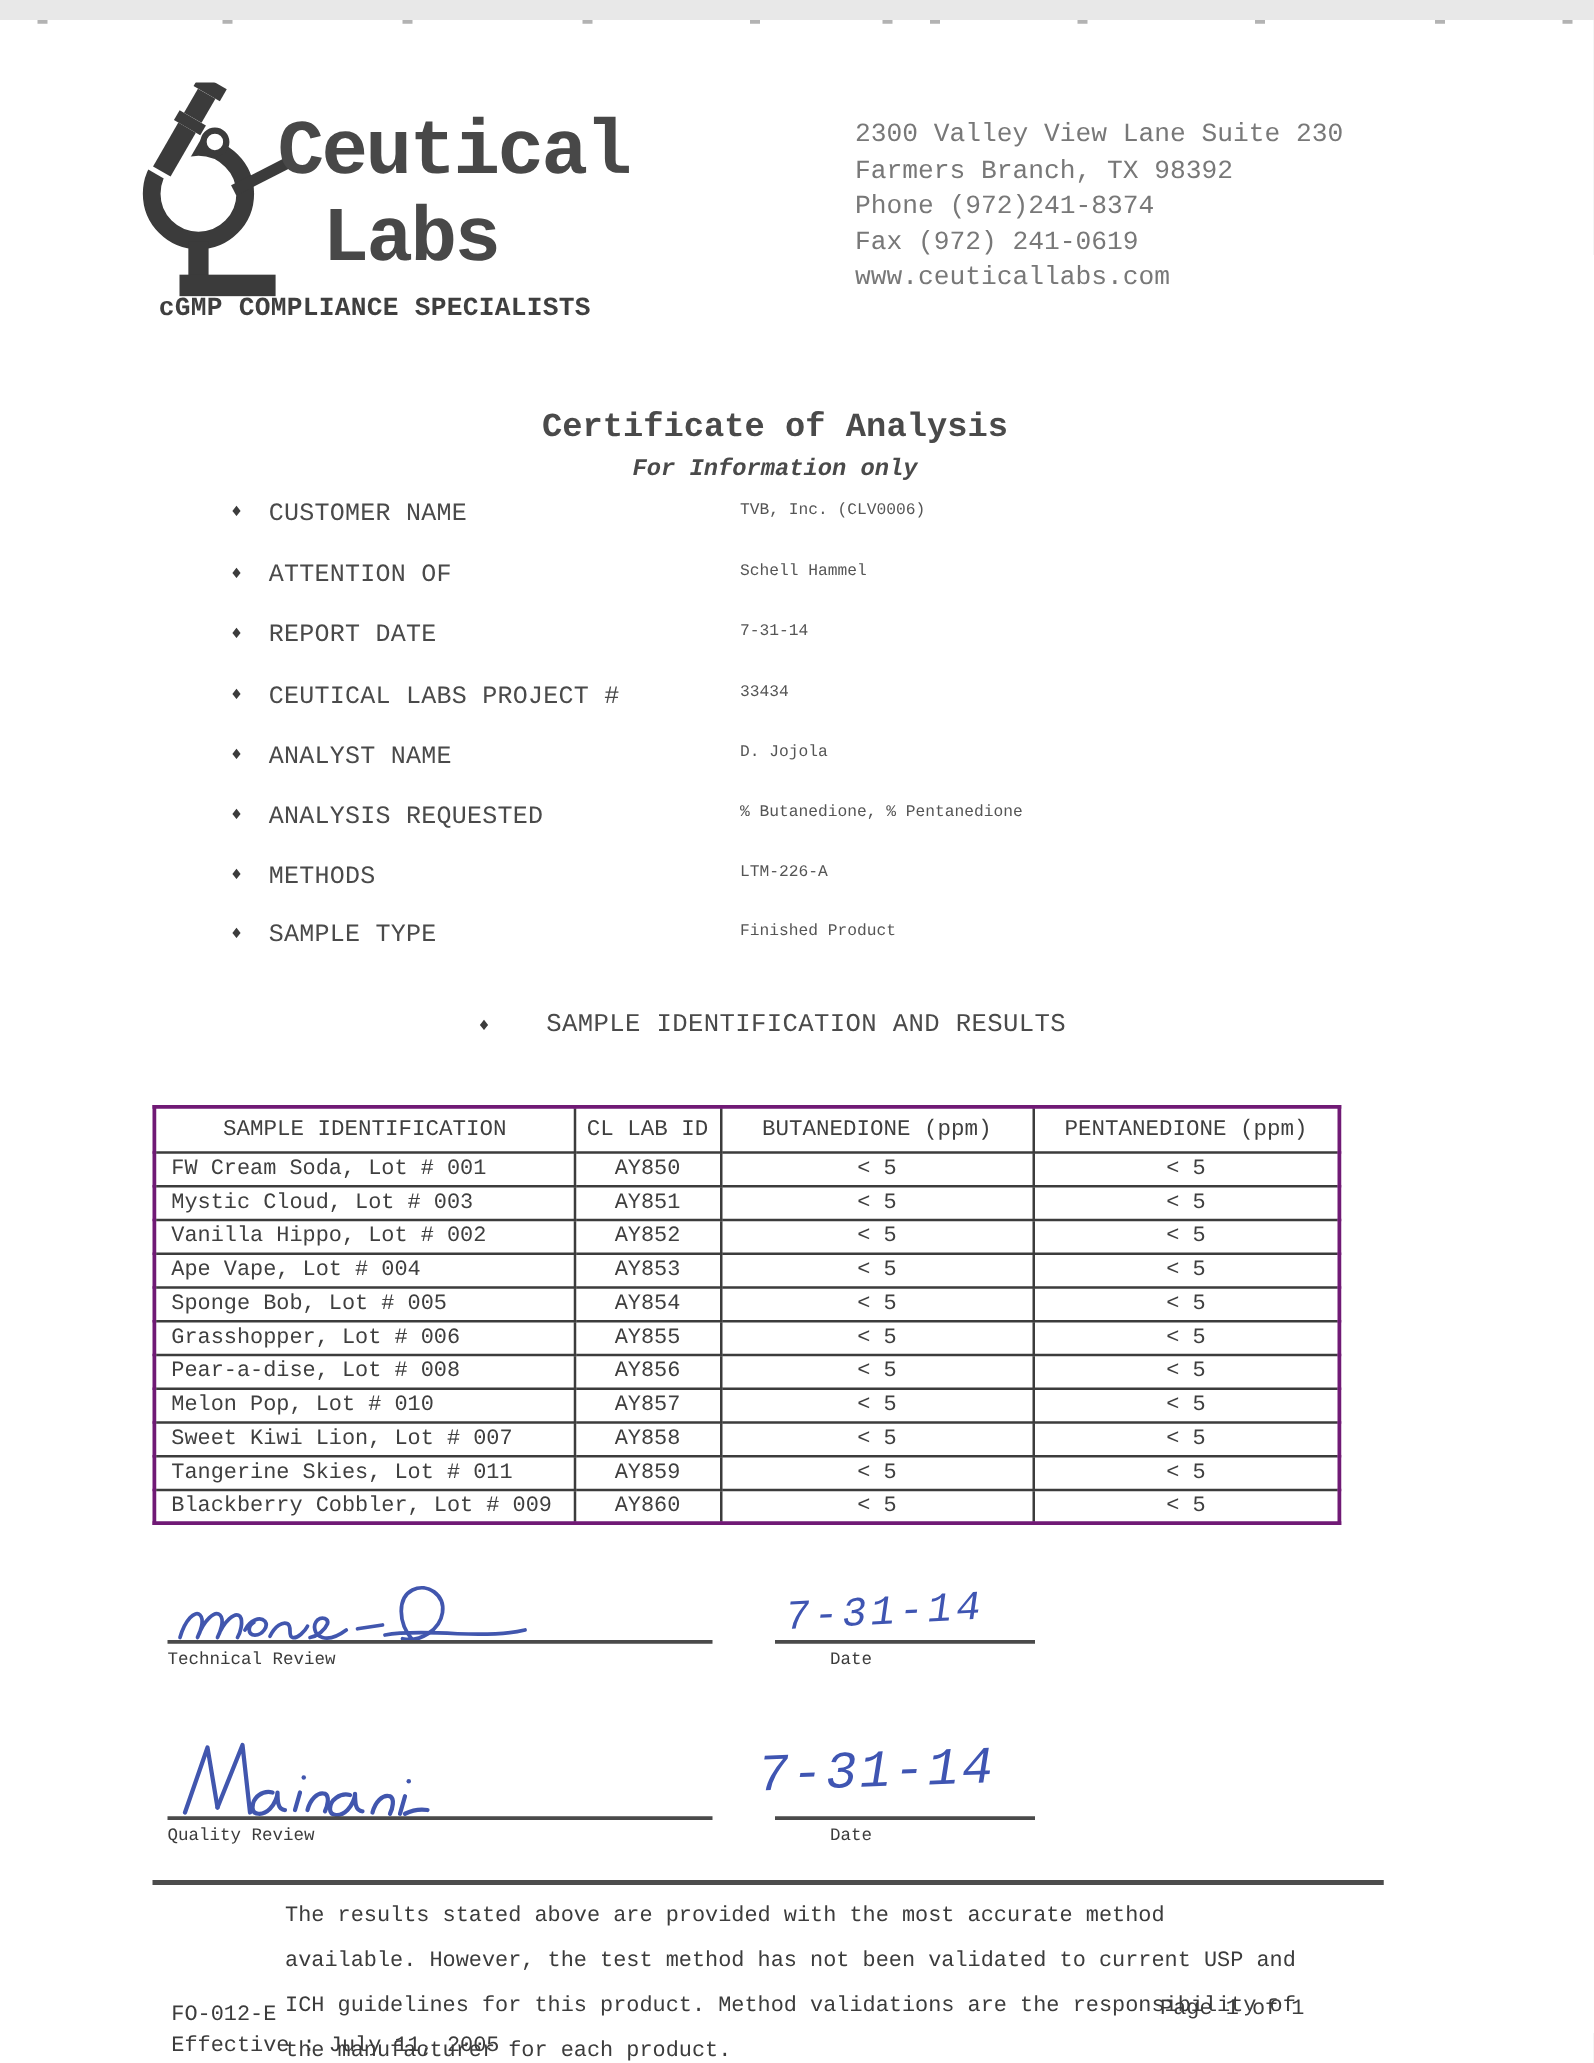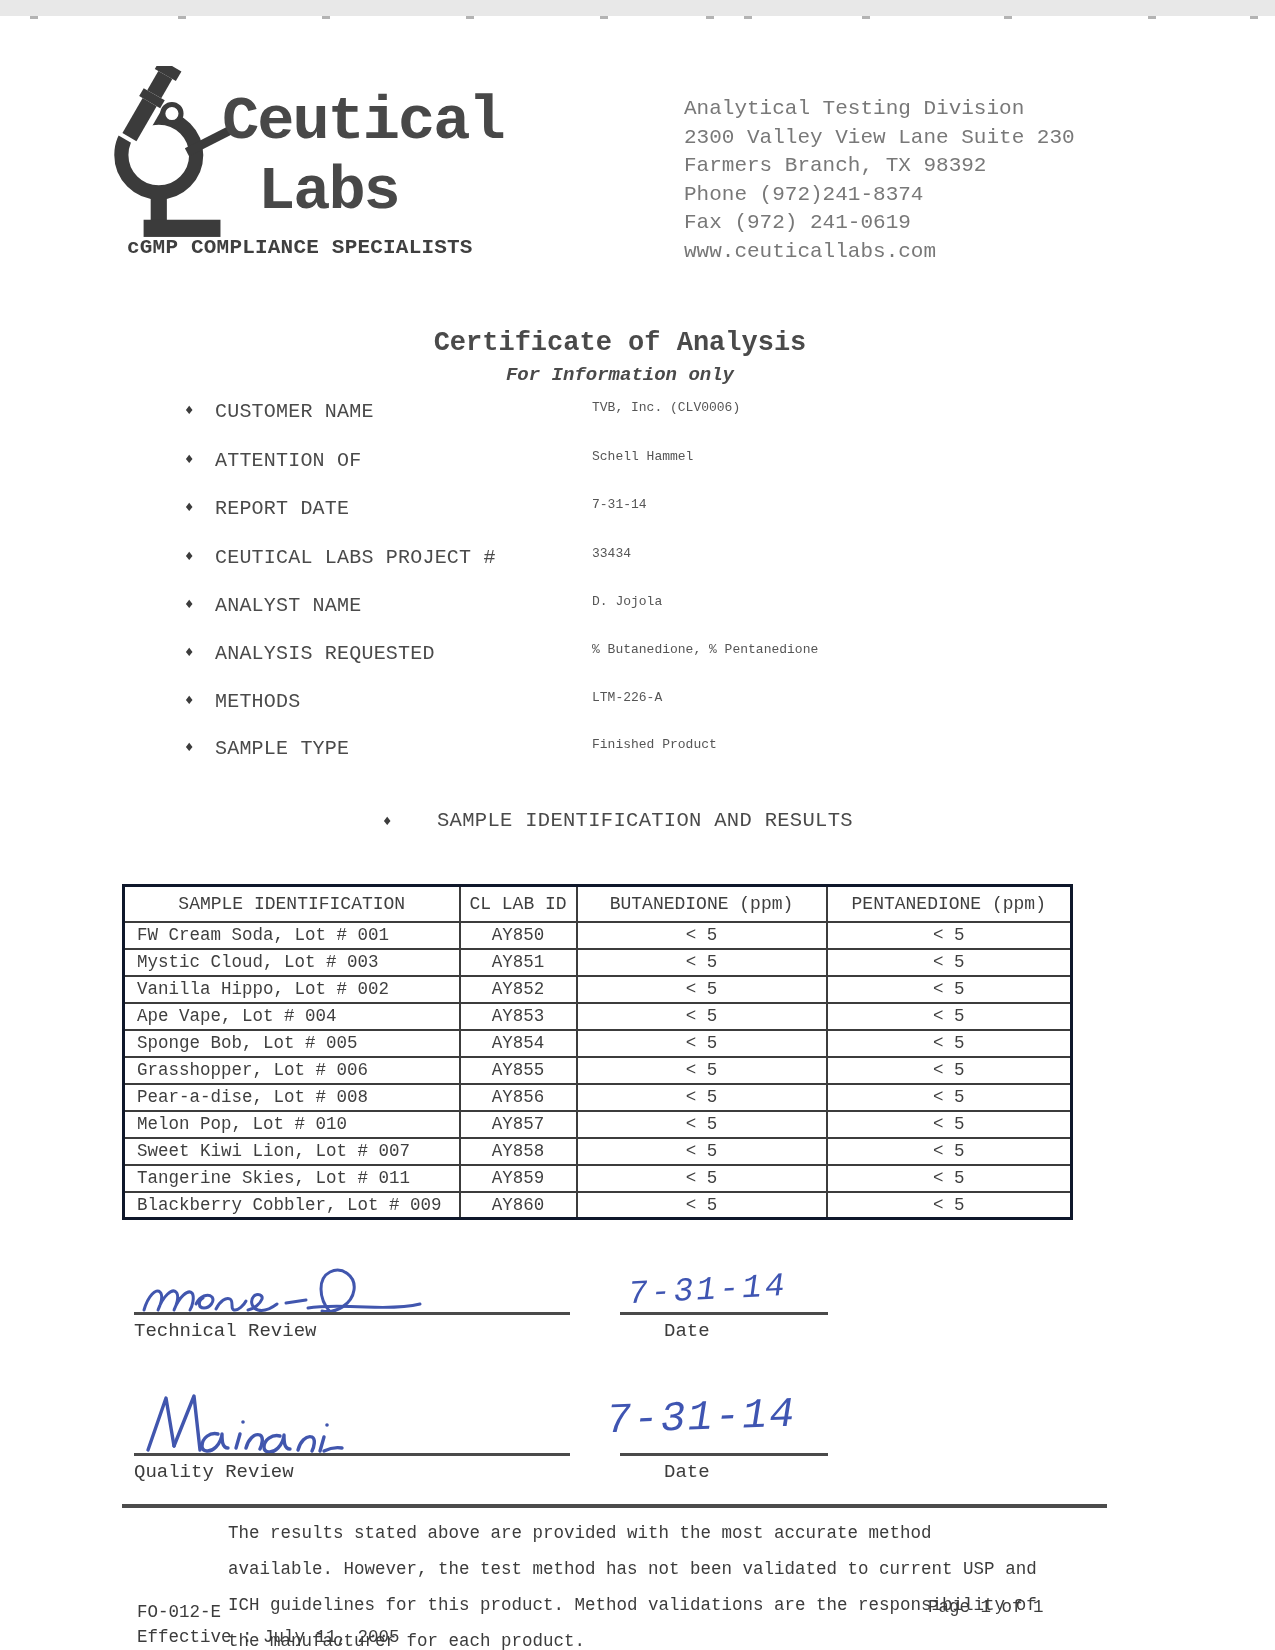--- a/index.html
+++ b/index.html
@@ -30,26 +30,26 @@
 
   
   .sec-head-bullet { position:absolute; left:383px; top:797px; font-size:14px; color:#3c3c3c; }
   .sec-head { position:absolute; left:437px; top:793px; font-size:20.5px; color:#4a4a4a; letter-spacing:0.3px; }
 
   
   .results { position:absolute; left:122px; top:868px; width:948px; border-collapse:collapse; table-layout:fixed; }
   .results th, .results td { border:2px solid #3c3c3c; text-align:center; font-weight:normal; color:#3f3f3f; overflow:hidden; white-space:nowrap; }
   .results th { height:36px; font-size:18px; }
   .results td { height:27px; font-size:17.5px; }
-  .results { border:3px solid #0f172a; }
+  .results { border:3px solid #701a75; }
   .results td.sample { text-align:left; padding-left:12px; }
 
   
   .sig-line { position:absolute; height:3px; background:#4a4a4a; }
-  .sig-label { position:absolute; font-size:19px; color:#3c3c3c; }
+  .sig-label { position:absolute; font-size:14px; color:#3c3c3c; }
   .hand-date { position:absolute; color:#3f55b2; font-style:italic; letter-spacing:3px; white-space:nowrap; }
   .sig-svg { position:absolute; }
 
   .divider { position:absolute; left:122px; top:1488px; width:985px; height:4px; background:#4c4c4c; }
   .disclaimer { position:absolute; left:228px; top:1499px; width:818px; font-size:17.5px; line-height:36px; color:#3c3c3c; }
   .foot { position:absolute; font-size:17.5px; color:#3c3c3c; }
 </style>
 </head>
 <body>
 
@@ -79,21 +79,20 @@
     <circle cx="58" cy="47" r="9" fill="#ffffff" stroke="#3b3b3b" stroke-width="5"></circle>
     <rect x="70" y="70" width="48" height="9" fill="#3b3b3b" transform="rotate(-27 94 74)"></rect>
     <rect x="37" y="126" width="16" height="30" fill="#3b3b3b"></rect>
     <rect x="30" y="152" width="76" height="17" fill="#3b3b3b"></rect>
   </svg>
   <div class="brand1">Ceutical</div>
   <div class="brand2">Labs</div>
   <div class="tagline">cGMP COMPLIANCE SPECIALISTS</div>
 
   <div class="contact">
-    <div>Analytical Testing Division</div>
     <div>2300 Valley View Lane Suite 230</div>
     <div>Farmers Branch, TX 98392</div>
     <div>Phone (972)241-8374</div>
     <div>Fax (972) 241-0619</div>
     <div>www.ceuticallabs.com</div>
   </div>
 
   <div class="doc-title">Certificate of Analysis</div>
   <div class="doc-subtitle">For Information only</div>
 

